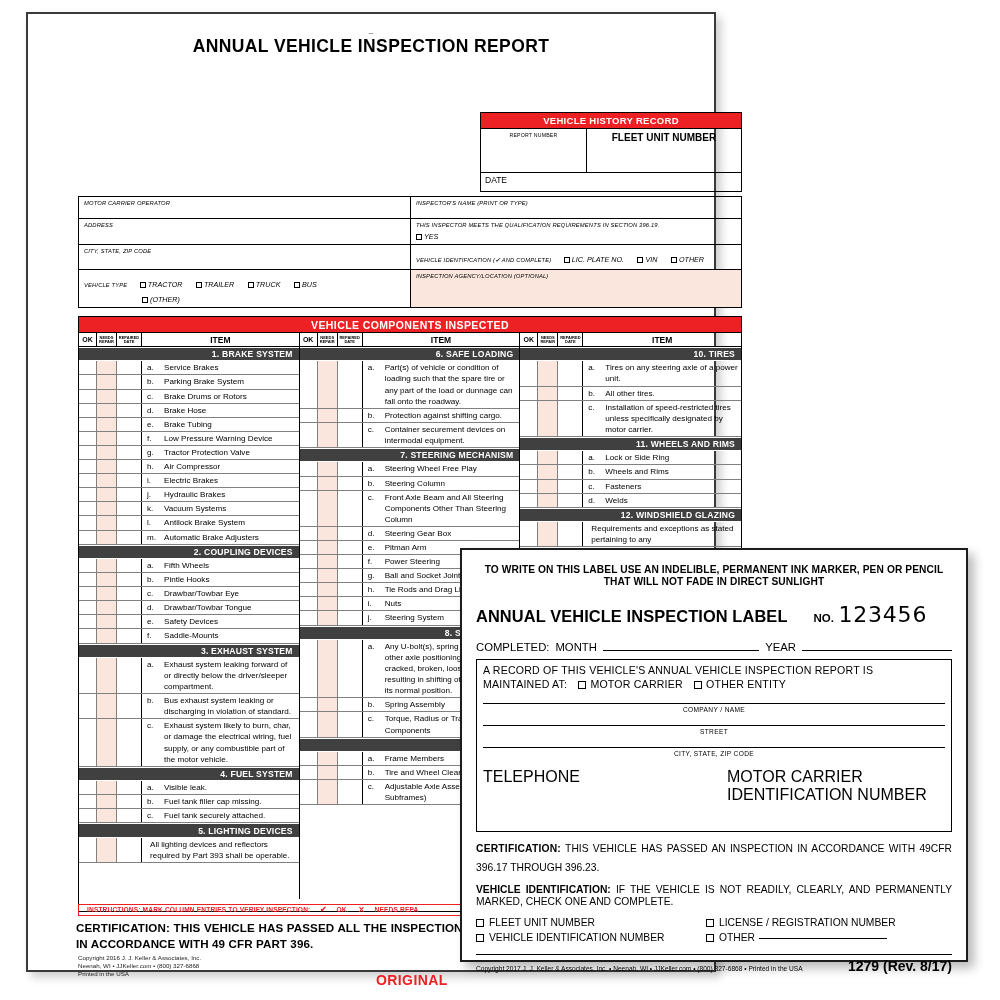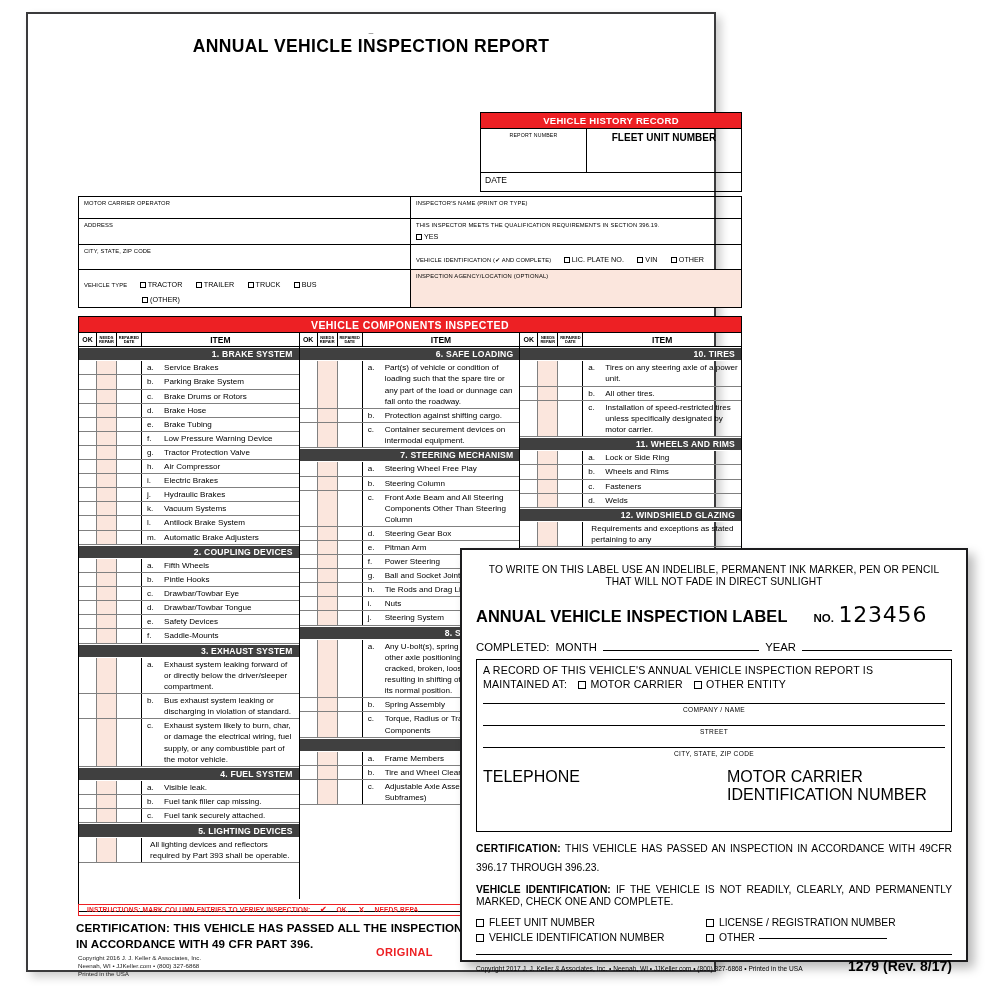--- a/index.html
+++ b/index.html
@@ -41,21 +41,21 @@
   .vhr-c2{ flex:1; }
   .vhr-lbl{ text-align:center; font-size:5.2px; line-height:6px; padding-top:3px; letter-spacing:.2px;}
   .vhr-lbl-big{ text-align:center; font-size:10px; font-weight:bold; padding-top:3px;}
   #vhr-date{ font-size:8.5px; padding:2px 0 0 4px; height:20px;}
 
   
   #carrier-grid{
     position:absolute; left:50px; top:182px; width:664px; height:112px;
     border:1.2px solid #000; display:flex; flex-direction:column;
   }
-  .cg-row{ display:flex; border-bottom:1.1px solid #000; }
+  .cg-row{ display:flex; border-bottom:1.1px solid #000;font-style:italic; }
   .cg-row:last-child{ border-bottom:none; }
   .cg-left{ width:332px; border-right:1.1px solid #000; padding:3px 5px; }
   .cg-right{ flex:1; padding:3px 5px; }
   .cg-lbl{ font-size:5.8px; letter-spacing:.15px; }
   .peach{ background:#FBE6DD; }
   .chk{
     display:inline-block; width:6px; height:6px; border:1px solid #000;
     margin-right:2px; vertical-align:-1px; background:#fff;
   }
   .chkline{ font-size:7.2px; margin-top:4px; }
@@ -106,33 +106,33 @@
 
   #cert-block{
     position:absolute; left:48px; top:906px; width:664px;
     font-size:11.6px; font-weight:bold; line-height:15.5px;
     text-align:justify; letter-spacing:.1px;
   }
   #copy-block{
     position:absolute; left:50px; top:940px; font-size:6.2px; line-height:8.2px; color:#222;
   }
   #original-stamp{
-    position:absolute; left:348px; top:932px; color:#ED2024;
-    font-weight:bold; font-size:11px; letter-spacing:.4px;
+    position:absolute; left:348px; top:958px; color:#ED2024;
+    font-weight:bold; font-size:14px; letter-spacing:.4px;
   }
 
   
   #label-card{
     position:absolute; left:460px; top:548px; width:508px; height:414px;
     background:#fff; border:2px solid #1c1c1e;
     box-shadow:6px 6px 10px rgba(0,0,0,.28);
     padding:10px 14px 6px 14px;
   }
   #lbl-warn{
-    text-align:center; font-weight:normal; font-size:10.2px; line-height:12px;
+    text-align:center; font-weight:bold; font-size:10.2px; line-height:12px;
     letter-spacing:.1px; margin-top:4px;
   }
   #lbl-titlerow{
     display:flex; align-items:baseline; gap:26px;
     margin-top:14px;
   }
   #lbl-title{ font-weight:bold; font-size:16.4px; letter-spacing:.1px; }
   #lbl-nolabel{ font-weight:bold; font-size:11.5px; }
   #lbl-no{ font-size:22px; letter-spacing:.8px; font-family:"DejaVu Sans", sans-serif;}
   #lbl-completed{

